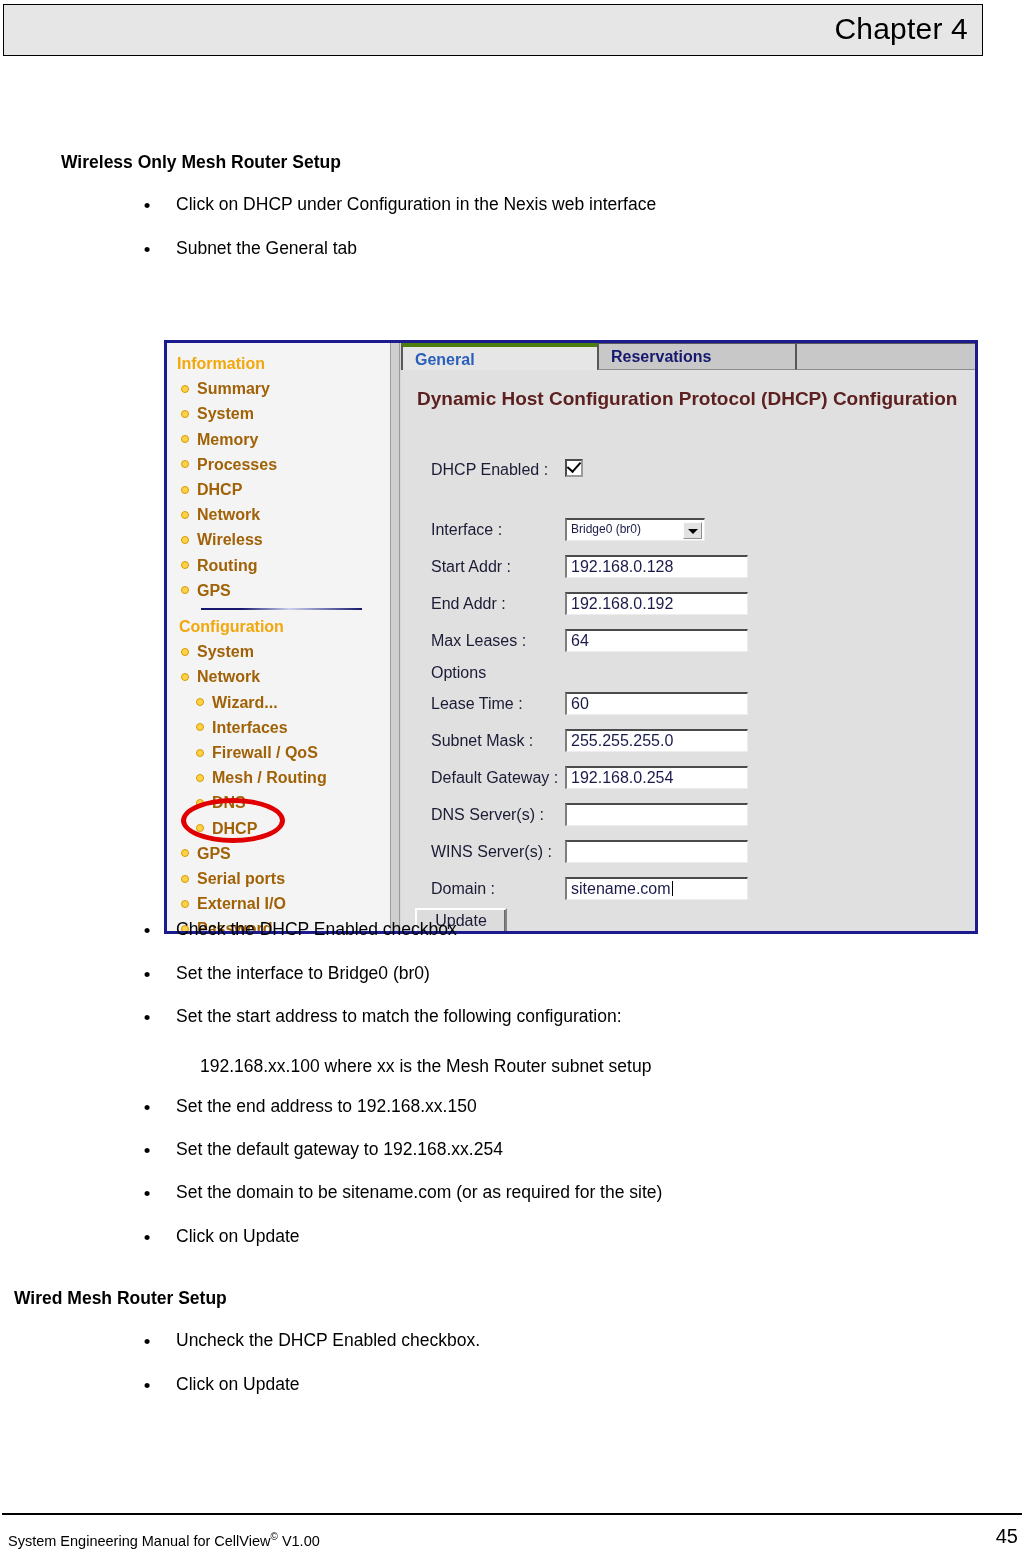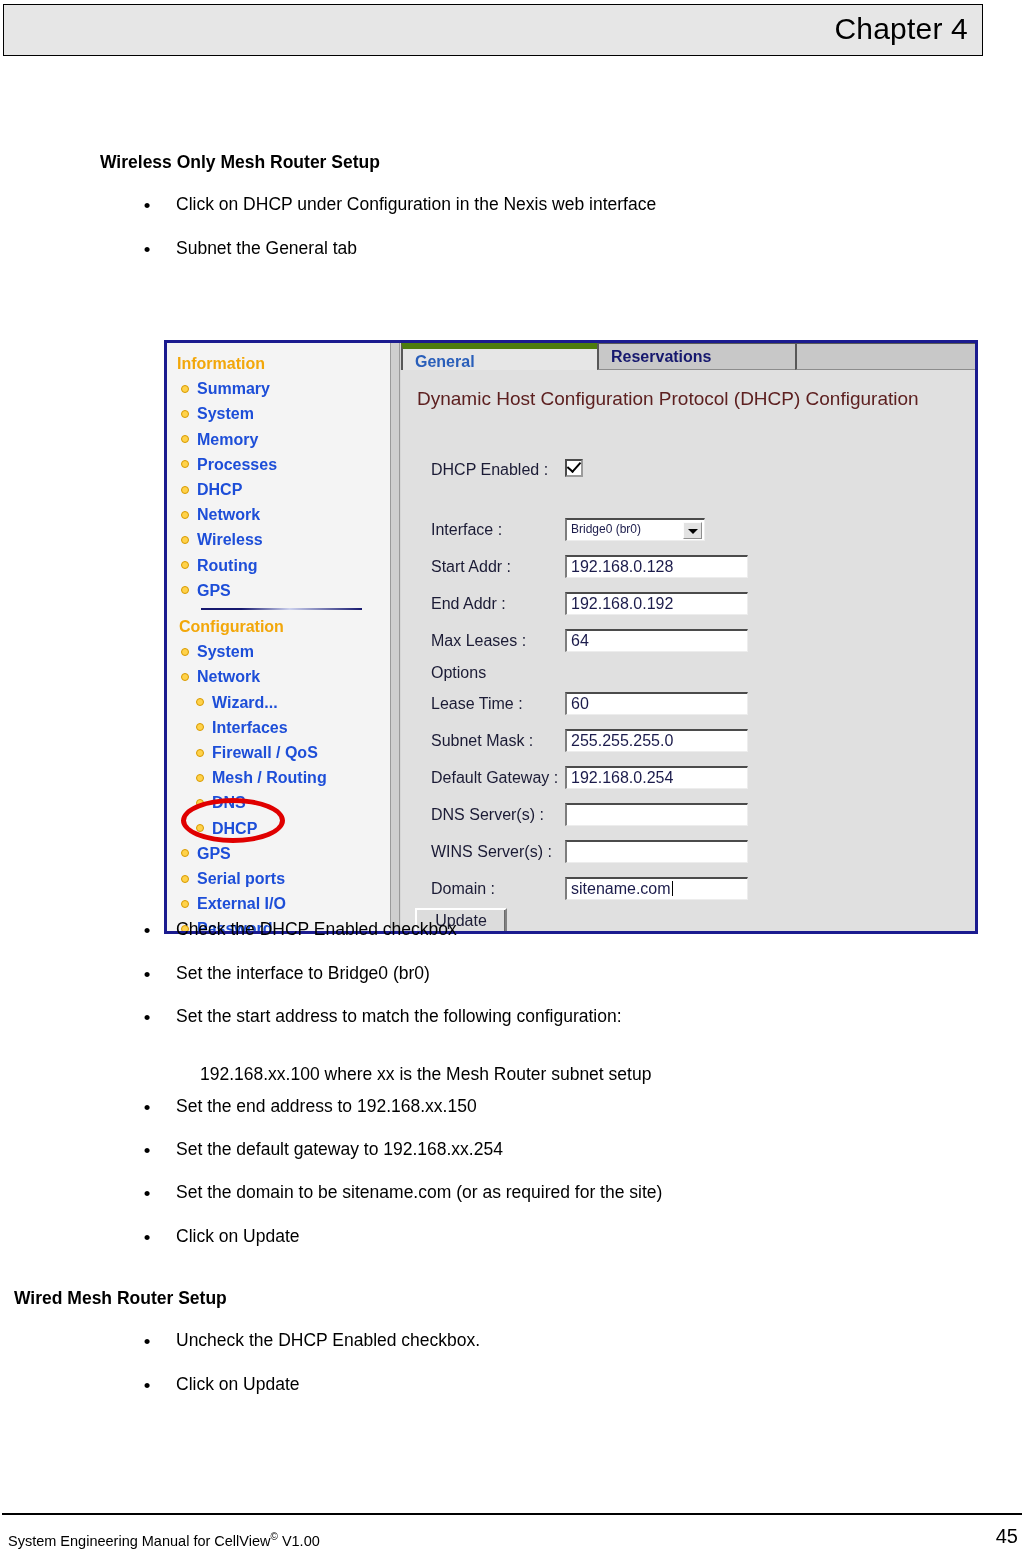--- a/index.html
+++ b/index.html
@@ -44,21 +44,21 @@
     top: 56px;
     width: 1026px;
   }
 
   .sec-heading {
     font-size: 17.5px;
     font-weight: bold;
     margin: 0;
     white-space: nowrap;
   }
-  .sec-heading.indented { margin-left: 100px; }
+  .sec-heading.indented { margin-left: 61px; }
   .sec-heading.flush     { margin-left: 14px; }
 
   ul.bullets {
     list-style: none;
     margin: 0;
     padding: 0;
   }
   ul.bullets li {
     position: relative;
     font-size: 17.5px;
@@ -124,21 +124,21 @@
     font-weight: bold;
     font-size: 16px;
     padding: 0 0 0 12px;
     line-height: 25.2px;
     white-space: nowrap;
   }
   .nav-item {
     position: relative;
     font-weight: bold;
     font-size: 16px;
-    color: #1d4ed8;
+    color: #a16207;
     line-height: 25.2px;
     white-space: nowrap;
     padding-left: 30px;
   }
   .nav-item.sub { padding-left: 45px; }
   .nav-item .nav-bullet {
     position: absolute;
     top: 8.5px;
     left: 14px;
     width: 8px;
@@ -194,21 +194,21 @@
     padding-left: 12px;
     box-sizing: border-box;
     white-space: nowrap;
   }
   .tab.active {
     left: 0;
     width: 196px;
     background: #e6e6e6;
     color: #2a5fba;
     border-left: 2px solid #585858;
-    border-top: 6px solid #4d7c0f;
+    border-top: 4px solid #4d7c0f;
   }
   .tab.inactive {
     left: 196px;
     width: 198px;
     background: #c8c8c8;
     color: #16186e;
     border-left: 2px solid #585858;
     border-top: 1px solid #585858;
     border-bottom: 1px solid #8d8d8d;
   }
@@ -231,21 +231,21 @@
     top: 27px;
     right: 0;
     bottom: 0;
     background: #e0e0e0;
   }
   .form-title {
     position: absolute;
     left: 16px;
     top: 18px;
     font-size: 19px;
-    font-weight: normal;
+    font-weight: bold;
     color: #5d2020;
     white-space: nowrap;
   }
 
   .frow {
     position: absolute;
     left: 14px;
     width: 100%;
     height: 24px;
   }
@@ -608,21 +608,21 @@
     <li style="position:absolute; left:140px; top:909px;">
       <span class="bullet-dot">•</span>
       <span class="bullet-text">Set the interface to Bridge0 (br0)</span>
     </li>
     <li style="position:absolute; left:140px; top:952px;">
       <span class="bullet-dot">•</span>
       <span class="bullet-text">Set the start address to match the following configuration:</span>
     </li>
   </ul>
 
-  <div class="sub-note" style="position:absolute; left:200px; top:1000px;margin-top:8px;">192.168.xx.100 where xx is the Mesh Router subnet setup</div>
+  <div class="sub-note" style="position:absolute; left:200px; top:1000px;">192.168.xx.100 where xx is the Mesh Router subnet setup</div>
 
   <ul class="bullets">
     <li style="position:absolute; left:140px; top:1042px;">
       <span class="bullet-dot">•</span>
       <span class="bullet-text">Set the end address to 192.168.xx.150</span>
     </li>
     <li style="position:absolute; left:140px; top:1085px;">
       <span class="bullet-dot">•</span>
       <span class="bullet-text">Set the default gateway to 192.168.xx.254</span>
     </li>

